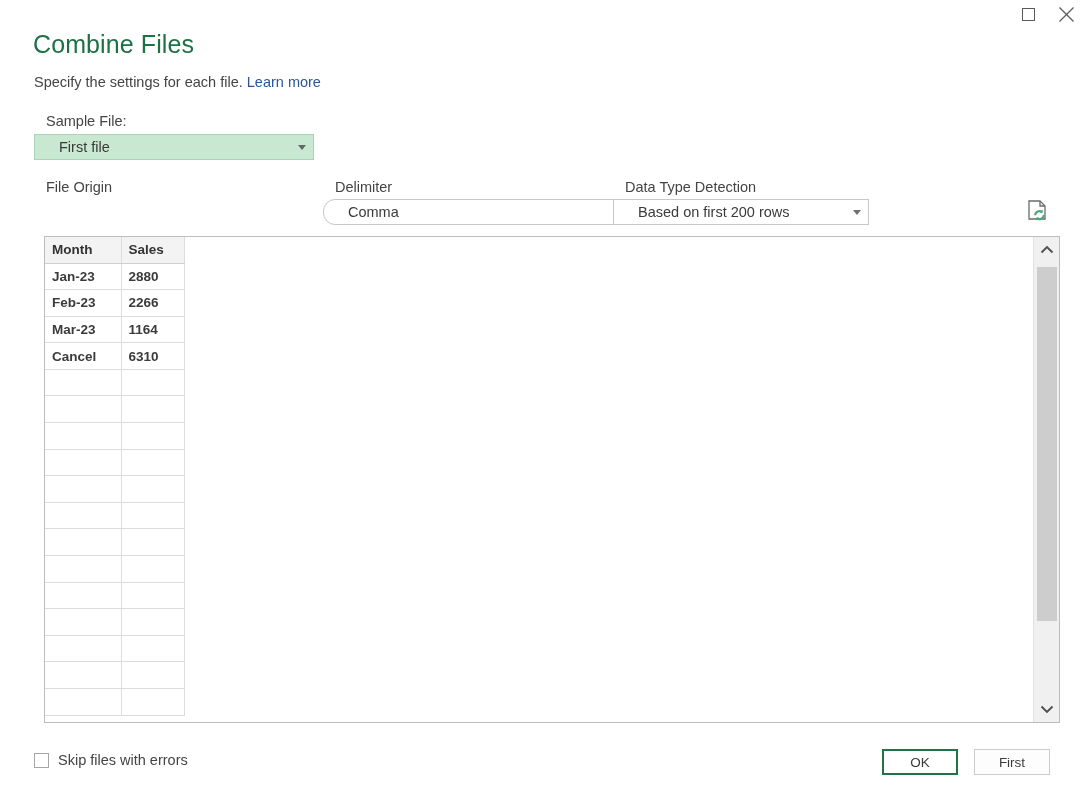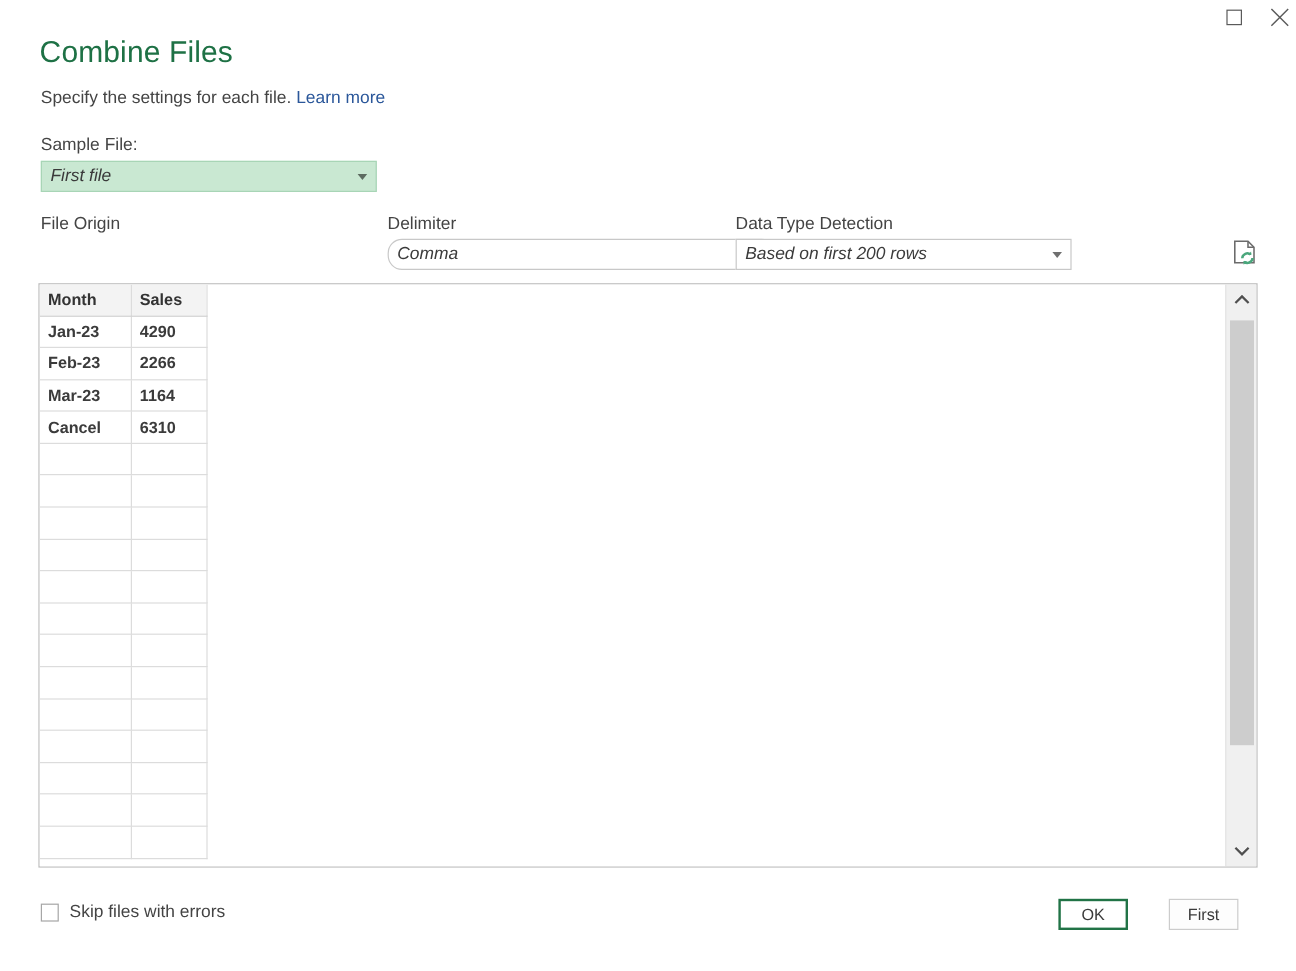--- a/index.html
+++ b/index.html
@@ -27,63 +27,63 @@
     color: #1e7145; white-space: nowrap;
   }
   #subtitle-row {
     position: absolute; left: 34px; top: 74px;
     font-size: 14.5px; color: #444; white-space: nowrap;
   }
   #learn-more-link { color: #2b579a; text-decoration: none; cursor: pointer; }
 
   
   .field-label {
-    position: absolute; font-size: 14.5px; color: #444; white-space: nowrap;
+    position: absolute; font-size: 14.5px; color: #444; white-space: nowrap; margin-left: 12px;
   }
 
   
   .combo {
     position: absolute; height: 26px;
     border: 1px solid #c8c8c8; background: #fff;
     display: flex; align-items: center;
     font-size: 14.5px; color: #3b3b3b;
     cursor: default; user-select: none;
   }
   .combo .combo-value {
-    flex: 1 1 auto; padding-left: 7px; overflow: hidden;
-    white-space: nowrap; text-overflow: ellipsis; font-style: italic;
+    flex: 1 1 auto; padding-left: 24px; overflow: hidden;
+    white-space: nowrap; text-overflow: ellipsis;
   }
   .combo .caret {
     flex: 0 0 auto; width: 22px; text-align: center;
     display: flex; align-items: center; justify-content: center;
   }
   .caret-tri {
     width: 0; height: 0;
     border-left: 4.5px solid transparent;
     border-right: 4.5px solid transparent;
     border-top: 5px solid #6f6f6f;
   }
   #combo-sample-file {
     left: 34px; top: 134px; width: 280px;
     background: #c9e8d2; border: 1px solid #a8d5b6; color: #3a3a3a;
   }
   #combo-sample-file .caret-tri { border-top-color: #5c6b60; }
   #combo-file-origin      { left: 34px;  top: 199px; width: 280px; }
   #combo-delimiter        { left: 323px; top: 199px; width: 324px; border-radius: 12px; }
-  #combo-datatype         { left: 613px; top: 199px; width: 280px; }
+  #combo-datatype         { left: 613px; top: 199px; width: 256px; }
 
   
   #preview-refresh-icon {
     position: absolute; left: 1026px; top: 199px;
     width: 24px; height: 26px; cursor: pointer;
   }
 
   
   #preview-pane {
-    position: absolute; left: 32px; top: 236px;
+    position: absolute; left: 44px; top: 236px;
     width: 1016px; height: 487px;
     border: 1px solid #bdbdbd; background: #fff;
     overflow: hidden;
   }
   #preview-grid-area {
     position: absolute; left: 0; top: 0; right: 26px; bottom: 0;
     overflow: hidden; background: #fff;
   }
   table.preview-table {
     border-collapse: collapse;
@@ -132,21 +132,21 @@
     position: absolute; left: 34px; top: 752px;
     display: flex; align-items: center; cursor: default; text-align: center;
   }
   #skip-files-checkbox {
     width: 15px; height: 15px; border: 1px solid #a6a6a6; background: #fff;
     margin-right: 9px; cursor: pointer;
   }
   #skip-files-label { font-size: 14.5px; color: #444; white-space: nowrap; }
 
   .dlg-btn {
-    position: absolute; top: 749px; height: 26px; width: 58px;
+    position: absolute; top: 749px; height: 26px; width: 76px;
     font-size: 13.5px; font-family: "Liberation Sans", sans-serif;
     background: #fdfdfd; color: #3b3b3b;
     display: flex; align-items: center; justify-content: center;
     cursor: pointer; user-select: none;
   }
   #btn-ok     { left: 882px; border: 2px solid #217346; background: #fff; }
   #btn-cancel { left: 974px; border: 1px solid #cccccc; background: #fdfdfd; }
 </style>
 </head>
 <body>
@@ -219,21 +219,21 @@
         </colgroup>
         <thead>
           <tr>
             <th>Month</th>
             <th>Sales</th>
           </tr>
         </thead>
         <tbody id="preview-tbody">
             <tr>
               <td>Jan-23</td>
-              <td>4290</td>
+              <td>2880</td>
             </tr>
             <tr>
               <td>Feb-23</td>
               <td>2266</td>
             </tr>
             <tr>
               <td>Mar-23</td>
               <td>1164</td>
             </tr>
             <tr>

